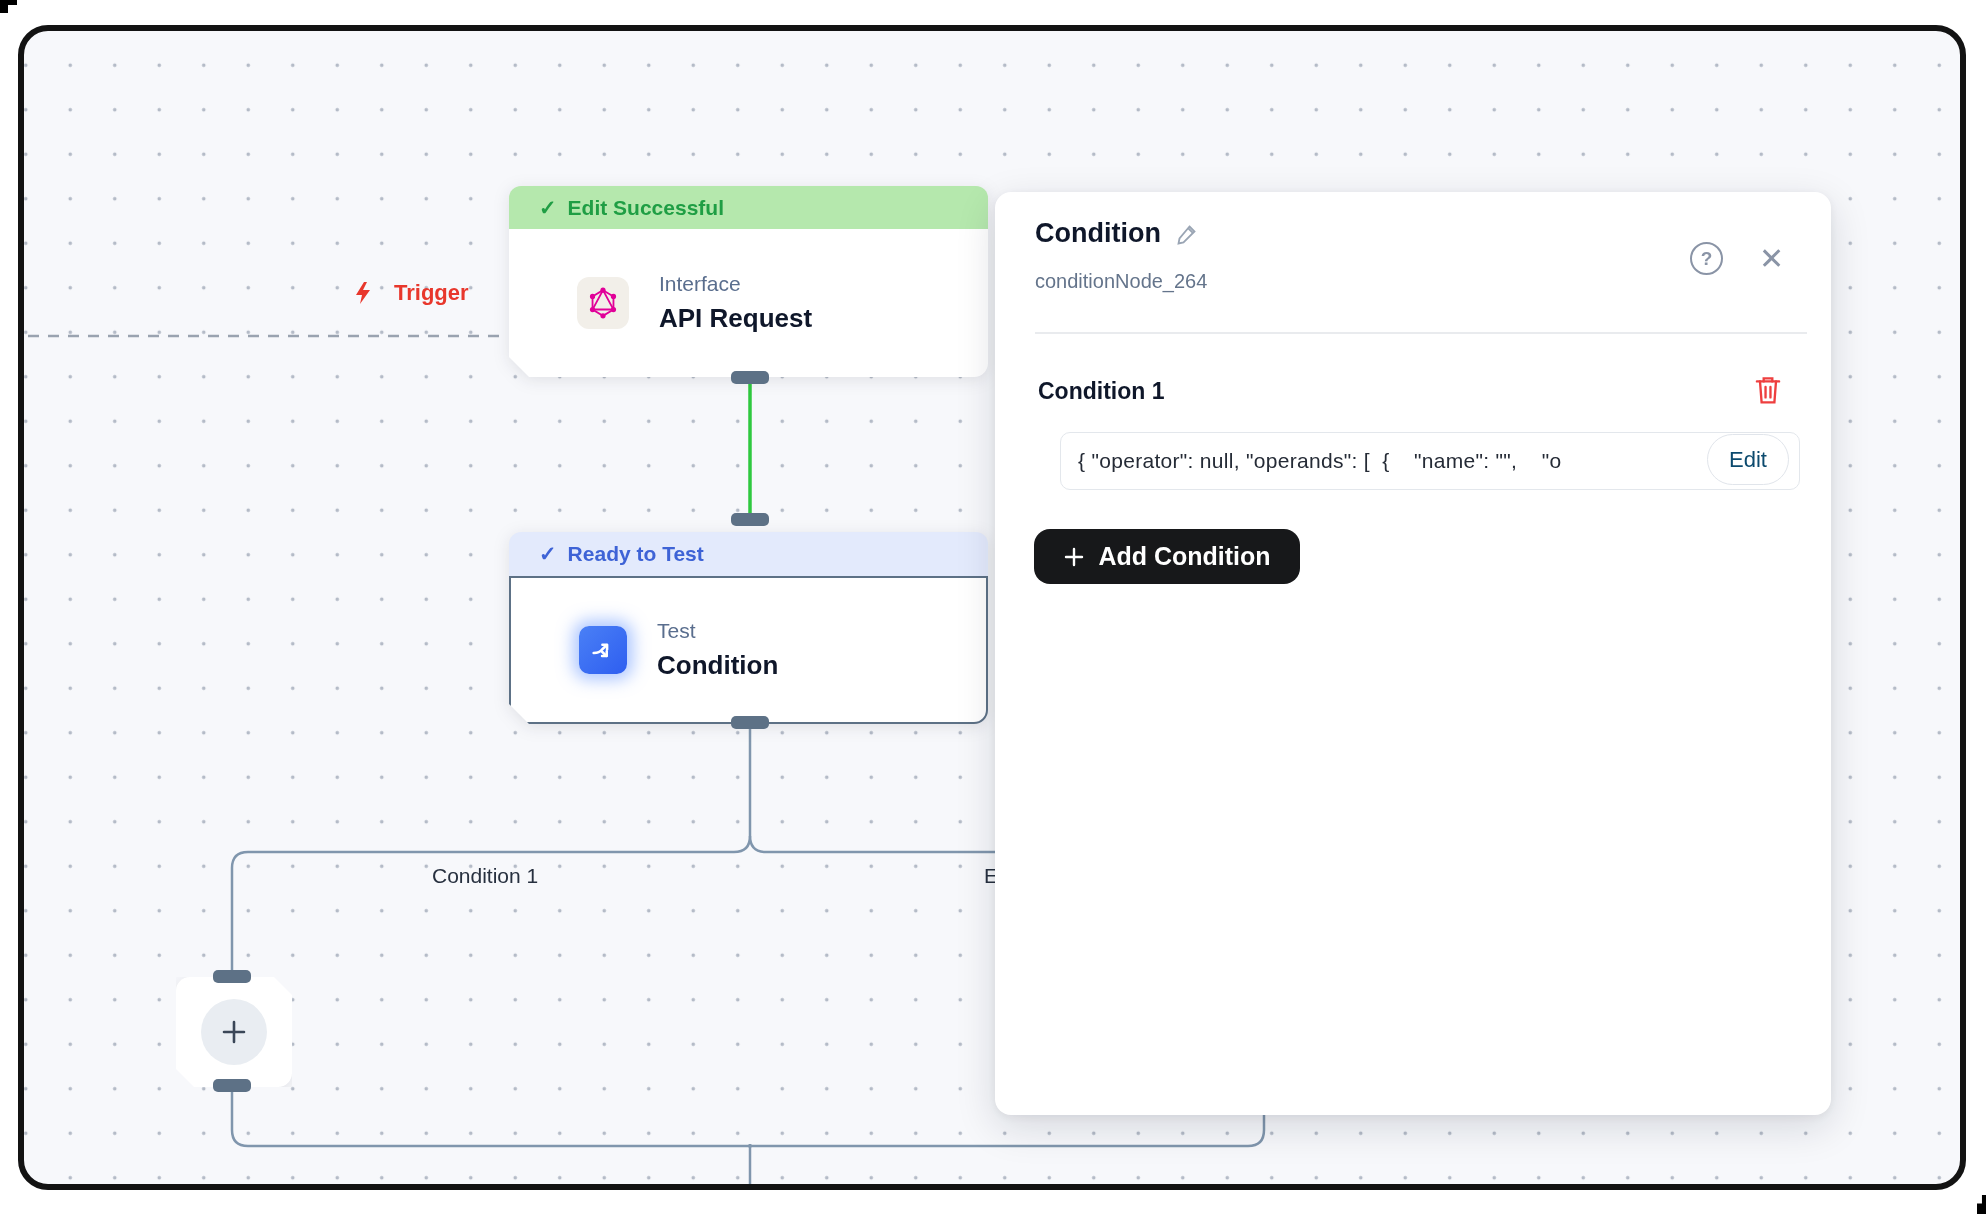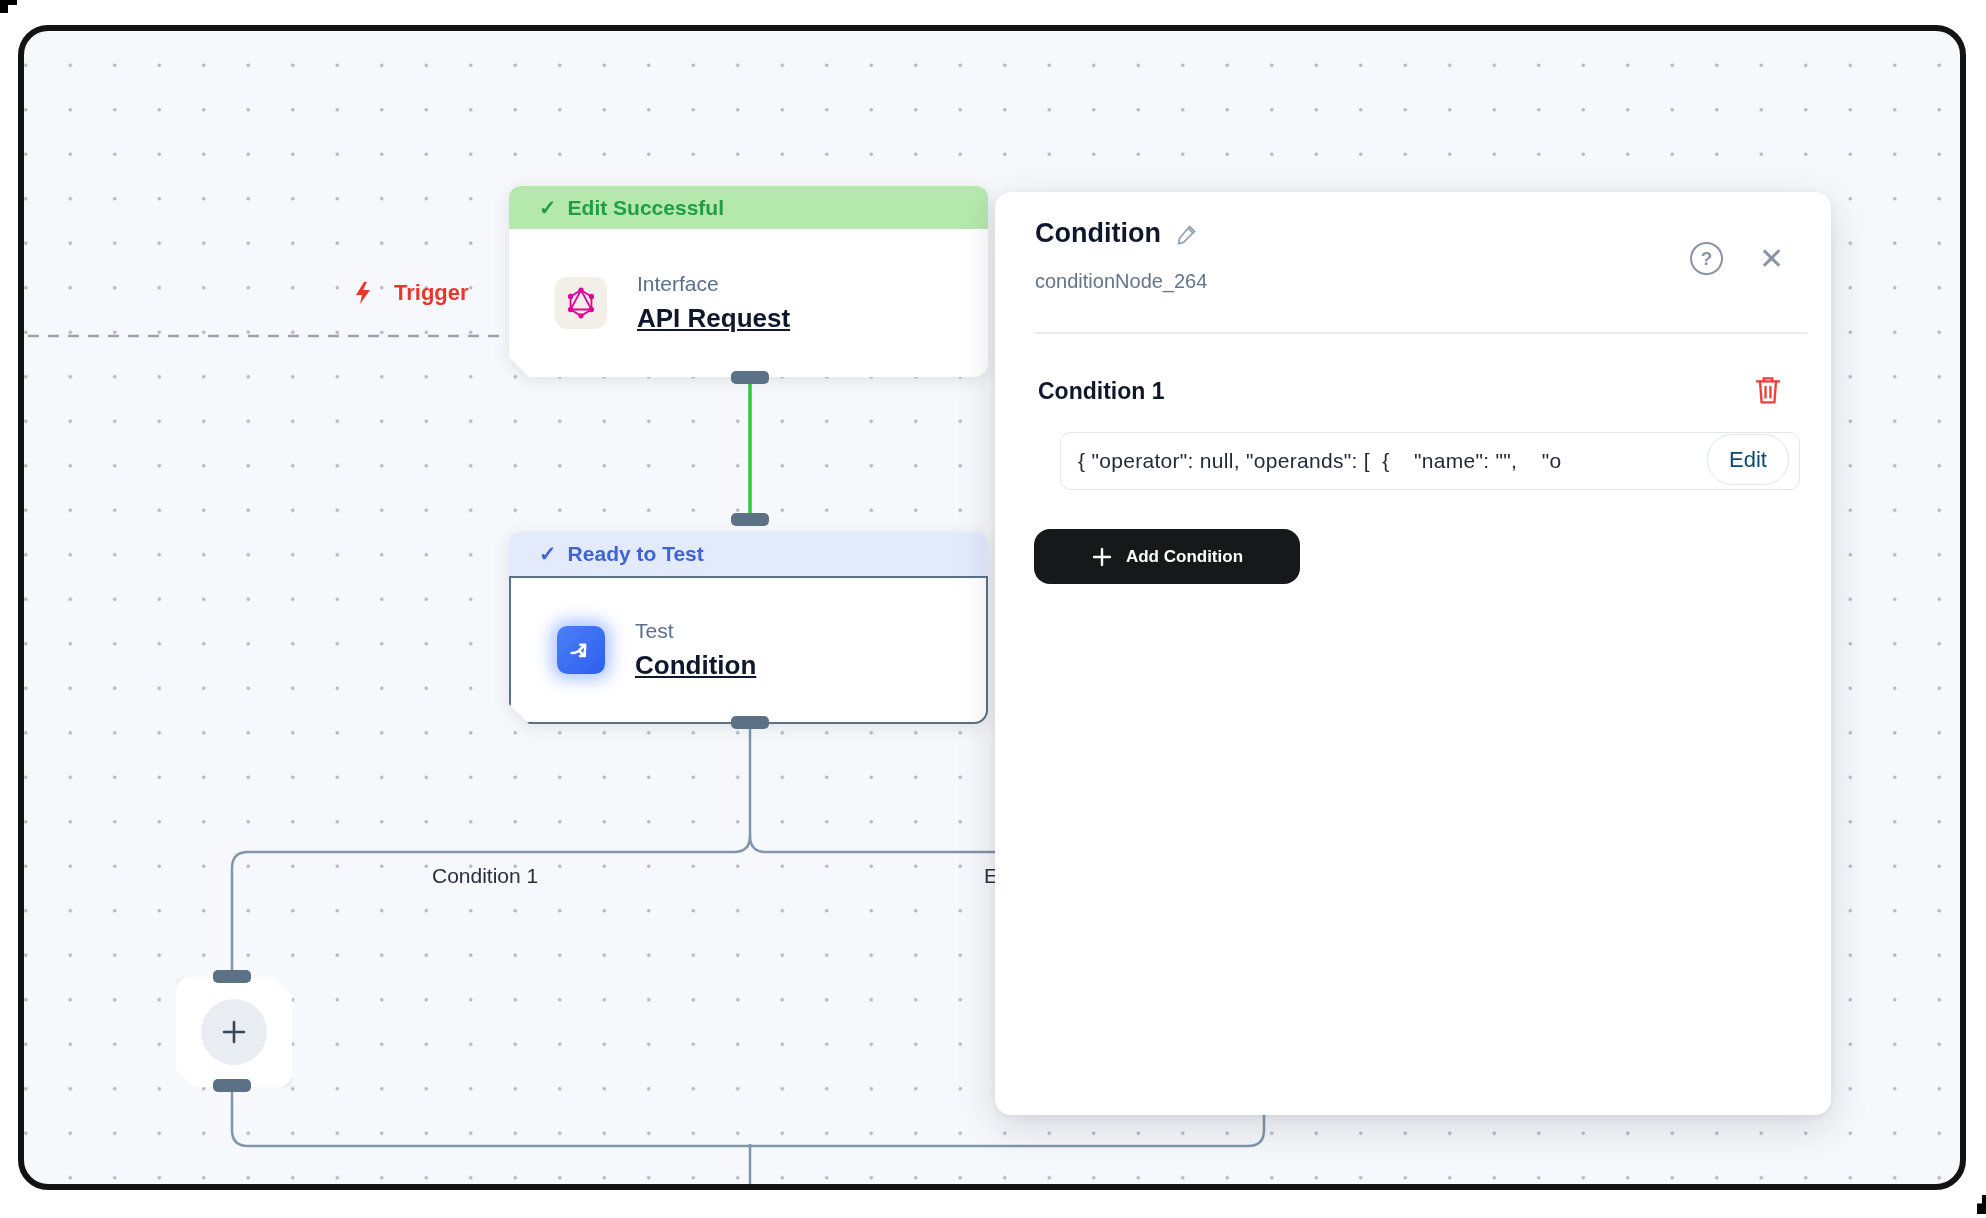--- a/index.html
+++ b/index.html
@@ -29,24 +29,24 @@
     color:#e8372c; font-size:22px; font-weight:700; z-index:20; }
 
   
   .node { position:absolute; width:479px; z-index:20; filter:drop-shadow(0 3px 8px rgba(16,24,40,.10)); }
   .node-banner { height:43px; border-radius:12px 12px 0 0; display:flex; align-items:center;
     padding-left:30px; gap:11px; font-size:21px; font-weight:700; }
   .banner-success { background:#b5e8ad; color:#1f9e44; }
   .banner-ready  { background:#e3eafc; color:#3e63d6; }
   .node-body { height:148px; background:#ffffff; border-radius:0 0 14px 14px;
     clip-path:polygon(0 0,100% 0,100% 100%,20px 100%,0 calc(100% - 20px));
-    display:flex; align-items:center; padding-left:46px; gap:30px; }
+    display:flex; align-items:center; padding-left:68px; gap:30px; }
   .node-body.bordered { border:2px solid #5d7186; }
   .node-cat { color:#5a6e8e; font-size:21px; margin-bottom:7px; }
-  .node-title { color:#0f172a; font-size:26px; font-weight:700;text-decoration:underline; }
+  .node-title { color:#0f172a; font-size:26px; font-weight:700; }
 
   .iconbox-api { width:52px; height:52px; border-radius:12px; background:#f2efe9;
     display:grid; place-items:center; }
   .iconbox-flow { width:48px; height:48px; border-radius:10px;
     background:linear-gradient(135deg,#4a80f6,#2e5ef0);
     box-shadow:0 0 16px 6px rgba(96,146,255,.5);
     display:grid; place-items:center; }
 
   .handle { position:absolute; width:38px; height:13px; background:#5d7186; border-radius:5px; z-index:21; }
 
@@ -72,21 +72,21 @@
   .panel-divider { position:absolute; left:40px; top:140px; width:772px; height:1.5px; background:#e9ebee; }
   .cond-heading { position:absolute; left:43px; top:186px; font-size:23px; font-weight:700; color:#0f172a; }
   .icon-trash { position:absolute; left:758px; top:182px; width:30px; height:32px; cursor:pointer; }
   .cond-input { position:absolute; left:65px; top:240px; width:740px; height:58px; background:#fff;
     border:1.5px solid #e3e7ec; border-radius:10px; line-height:55px; padding-left:17px;
     font-size:21px; letter-spacing:.3px; color:#252b36; white-space:pre; overflow:hidden; }
   .edit-btn { position:absolute; left:712px; top:242px; width:82px; height:51px; background:#fff;
     border:1.5px solid #e1e5eb; border-radius:26px; color:#0c4a6e; font-size:22px;
     display:grid; place-items:center; cursor:pointer; }
   .add-btn { position:absolute; left:39px; top:337px; width:266px; height:55px; background:#17181a;
-    border-radius:16px; color:#fff; font-size:17px; font-weight:600;
+    border-radius:16px; color:#fff; font-size:25px; font-weight:600;
     display:flex; align-items:center; justify-content:center; gap:13px; cursor:pointer; border:none; }
 </style>
 </head>
 <body>
 
 <div class="canvas-bg"></div>
 
 <svg class="wires" aria-hidden="true">
 
   <path d="M28 336 H506" stroke="#9aa3b0" stroke-width="2.5" stroke-dasharray="11 9" fill="none"></path>

